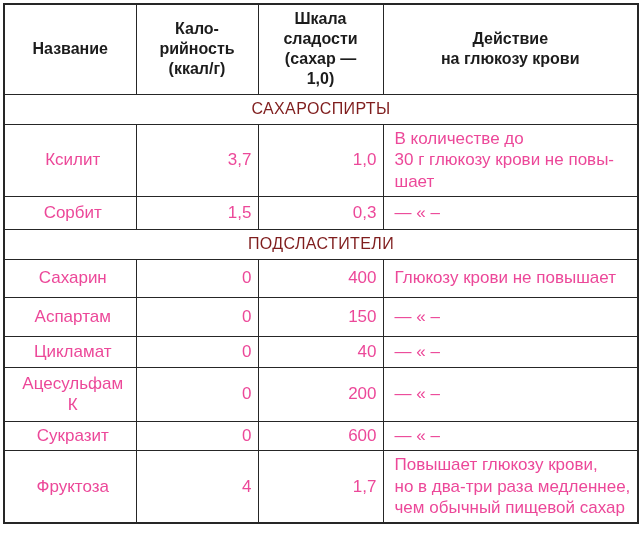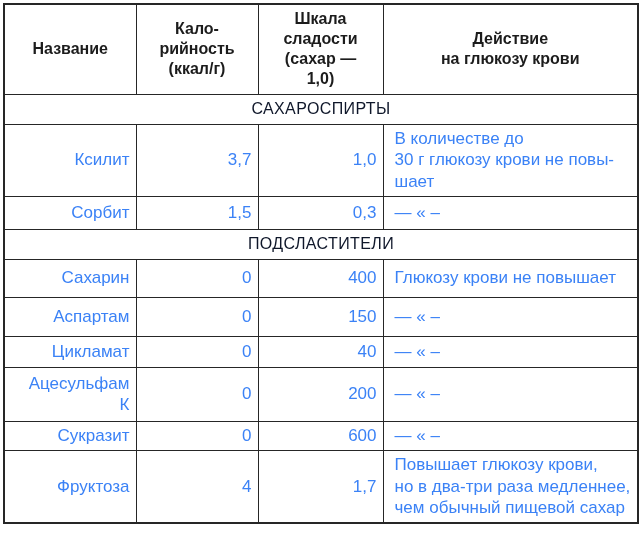--- a/index.html
+++ b/index.html
@@ -45,36 +45,36 @@
     text-align: center;
     vertical-align: middle;
     line-height: 1.25;
     padding: 2px 4px;
   }
 
   
   tr.section-row { height: 30px; }
   tr.section-row td {
     font-size: 16px;
-    color: #0f172a;
+    color: #7f1d1d;
     text-align: center;
     vertical-align: middle;
     letter-spacing: 0.4px;
     padding: 2px 4px;
   }
 
   
   tr.data-row td {
     font-size: 17px;
-    color: #3b82f6;
+    color: #ec4899;
     vertical-align: middle;
     line-height: 1.28;
     padding: 3px 6px;
   }
-  tr.data-row td.c-name   { text-align: right;  padding-left: 11px; }
+  tr.data-row td.c-name   { text-align: center;  padding-left: 11px; }
   tr.data-row td.c-num    { text-align: right; }
   tr.data-row td.c-effect { text-align: left;  padding-left: 11px; padding-right: 4px; }
 
   
   tr.r-xylitol   { height: 70px; }
   tr.r-sorbitol  { height: 33px; }
   tr.r-saccharin { height: 38px; }
   tr.r-aspartame { height: 39px; }
   tr.r-cyclamate { height: 31px; }
   tr.r-acesulfam { height: 54px; }

